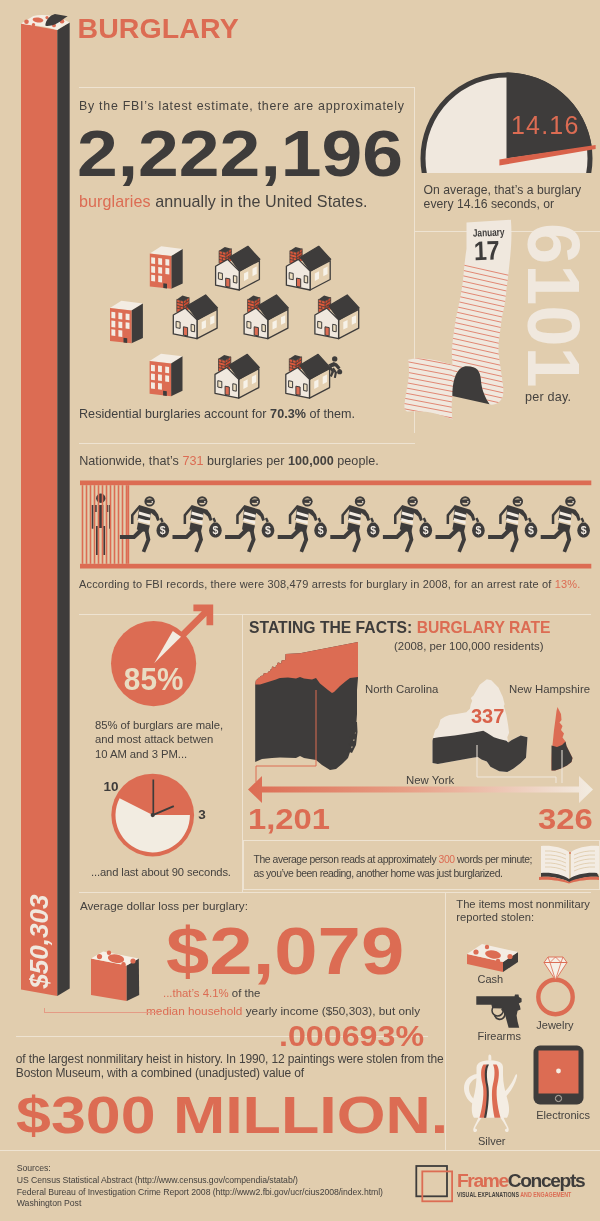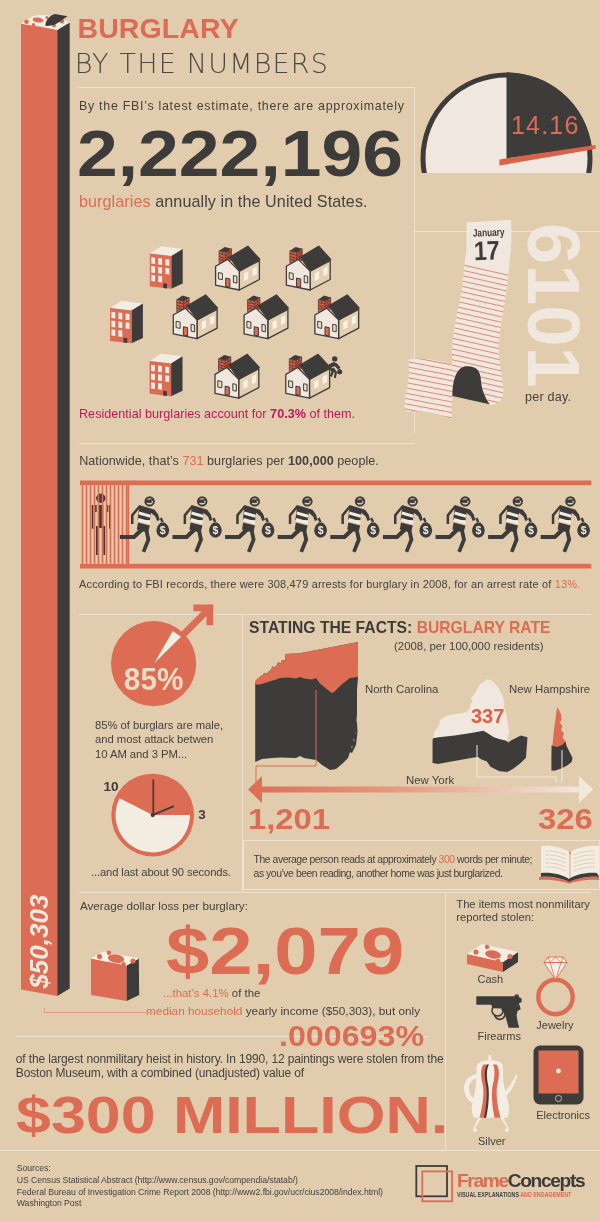--- a/index.html
+++ b/index.html
@@ -28,21 +28,20 @@
         <circle cx="62" cy="21.2" r="2.3"></circle>
         <circle cx="54" cy="25.4" r="1.9"></circle>
         <circle cx="47" cy="17.6" r="1.6"></circle>
       </g>
       <path d="M45.3,25.4 C45.8,19.8 49.8,15.2 54.9,13.9 L67.7,16.3 C65.5,17.6 63,19.4 60.5,21.2 C57.5,23.3 53.5,25.3 49.5,25.8 C48,26 46.3,25.9 45.3,25.4 Z" fill="#3e3c3b"></path>
     </g>
     <text x="0" y="0" fill="#f0e8de" font-family="Liberation Sans, sans-serif" font-size="26" font-weight="bold" font-style="italic" transform="translate(47.8,988.6) rotate(-90)" text-anchor="start">$50,303</text>
   </svg>
 
   <div class="abs" style="left:77.5px;top:12px;font-size:28.5px;font-weight:bold;color:#dc6c53;letter-spacing:0.1px;">BURGLARY</div>
-  <div class="abs" style="left:74.7px;top:48.3px;font-size:27px;font-weight:200;font-family:'DejaVu Sans',sans-serif;color:#4a4846;letter-spacing:1.2px;">BY THE NUMBERS</div>
   <div class="rule" style="left:79px;top:87px;width:336px;"></div>
 
   <div class="abs" style="left:79px;top:99px;font-size:12.4px;letter-spacing:0.73px;color:#45423f;">By the FBI’s latest estimate, there are approximately</div>
   <div class="abs" style="left:77px;top:117px;font-size:64px;font-weight:bold;color:#3e3c3b;transform:scaleX(1.145);transform-origin:0 0;">2,222,196</div>
   <div class="abs" style="left:79px;top:192px;font-size:16.1px;letter-spacing:0.1px;color:#45423f;text-align:center;"><span style="color:#dc6c53">burglaries</span><span> annually in the United States.</span></div>
 
   <div class="vrule" style="left:414px;top:88px;height:345px;"></div>
   <div class="rule" style="left:414px;top:231px;width:186px;"></div>
   <div class="rule" style="left:79px;top:443px;width:336px;"></div>
   <div class="rule" style="left:79px;top:614px;width:512px;"></div>
@@ -58,20 +57,21 @@
           <rect x="0" y="0" width="184" height="107"></rect>
         </clipPath>
       </defs>
     <g clip-path="url(#gclip)">
       <circle cx="90.5" cy="92.4" r="83.5" fill="#f0e8de" stroke="#3e3c3b" stroke-width="5"></circle>
       <path d="M90.5 92.4 L90.5 6.4 A86 86 0 0 1 175.7 80.5 Z" fill="#3e3c3b"></path>
     </g>
     <polygon points="83.4,93.4 179.6,79.1 179.6,82.9 83.4,99.6" fill="#d9624a"></polygon>
   </svg>
   <div class="abs" style="left:511px;top:111px;font-size:25px;font-weight:normal;color:#dc6c53;letter-spacing:1.2px;">14.16</div>
+  <div class="abs" style="left:423.6px;top:184px;font-size:12.2px;line-height:13.6px;letter-spacing:0.02px;color:#45423f;"><span>On average, that’s a burglary</span><br><span>every 14.16 seconds, or</span></div>
 
   <div class="abs" style="left:590px;top:223px;font-size:74px;line-height:74px;font-weight:bold;color:#f0e8de;transform-origin:0 0;transform:rotate(90deg);white-space:nowrap;">6101</div>
   <svg class="abs" style="left:400px;top:215px" width="125" height="210" viewBox="400 215 125 210">
     <defs>
       <clipPath id="tailclip">
           <path d="M408.2,359.7 C420,356.8 436,359.5 454,365.5 C456,375 454.5,384 453,393 C451.5,402 451,411 452.5,419.5 C440,413.5 424,410 409,411.5 C405,411.9 404,408.5 404.6,403.5 C406,391.5 409,380 409,372 C409,366 408.6,362 408.2,359.7 Z"></path>
         </clipPath>
       <clipPath id="mainclip">
           <path d="M466.5,222.4 L510.9,219.8 C512.2,236 511,250 509.4,264.2 C508,278 507,285 506.2,292.3 C505,305 503,312 501.8,318.4 C500.5,328 499.2,338 498.6,344.3 C498.2,352 499,357 499.7,361.7 C500.8,370 501.8,376 502.5,381.2 C503.2,387 503.8,391 503,395.5 C502,401 496,405.6 489.9,404.6 C486,399 481.5,390 481,381 C480.5,371 477,366.3 467,366.3 C458,366.3 452.4,377 452.4,390 L452.4,363.8 C452,356 451.6,353 452,348.7 C452.6,342 453.5,334 454.6,327 C455.8,319 457.5,310 459.6,301 C461.5,292 462.8,283 463.5,275 C464.3,266 465.2,257 466.5,249 Z"></path>
         </clipPath>
@@ -192,21 +192,21 @@
     <use href="#house" x="115" y="114.4"></use>
     <use href="#house" x="185.8" y="114.4"></use>
     <g transform="translate(226,116) scale(0.58)" fill="#3e3c3b">
       <circle cx="15" cy="5" r="4.6"></circle>
       <path d="M4,14.5 L13.5,10.5 L19,13 L25,20 L21,23.5 L15.5,17.5 L8,20 Z"></path>
       <path d="M9,18 L14,27 L10,36 L6.5,34.5 L9.5,27 L5,20.5 Z"></path>
       <path d="M13.5,20 L19,28 L17,38 L13.5,37.5 L15,29 L10,22.5 Z"></path>
       <path d="M23.5,22 q4.5,1.5 4.5,5 q0,4.5 -4.5,4.5 q-4.5,0 -4.5,-4.5 q0,-3.5 4.5,-5 Z"></path>
     </g>
   </svg>
-  <div class="abs" style="left:79px;top:407px;font-size:12.6px;letter-spacing:0.02px;color:#be185d;"><span>Residential burglaries account for </span><b>70.3%</b><span> of them.</span></div>
+  <div class="abs" style="left:79px;top:407px;font-size:12.6px;letter-spacing:0.02px;color:#404040;"><span>Residential burglaries account for </span><b>70.3%</b><span> of them.</span></div>
 
   <div class="abs" style="left:79.2px;top:454.3px;font-size:12.6px;letter-spacing:0.03px;color:#45423f;"><span>Nationwide, that’s </span><span class="orange">731</span><span> burglaries per </span><b>100,000</b><span> people.</span></div>
 
   <svg class="abs" style="left:80px;top:480px" width="512" height="89" viewBox="0 0 512 89">
     <defs>
       <g id="thief">
         <circle cx="30" cy="9.4" r="4.2" fill="none" stroke="#3e3c3b" stroke-width="2"></circle>
         <path d="M25.4,7.7 L33.0,7.2 L35.3,9.5 L33.0,11.0 L25.5,10.7 Z" fill="#3e3c3b"></path>
         <circle cx="32.7" cy="9.8" r="0.85" fill="#f0e8de"></circle>
         <path d="M19.6,12.9 L35.1,17.8 L38.6,22.6 L40.1,27.9 L37.5,28.9 L35.7,24.4 L31.6,21.1 L19.1,17.2 L13.9,23.8 L13.9,32 L11.4,32 L11.4,22.8 Z" fill="#3e3c3b"></path>

